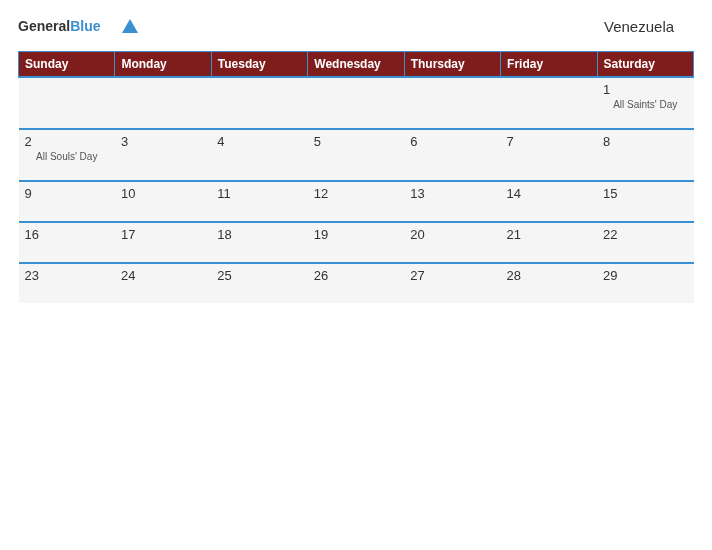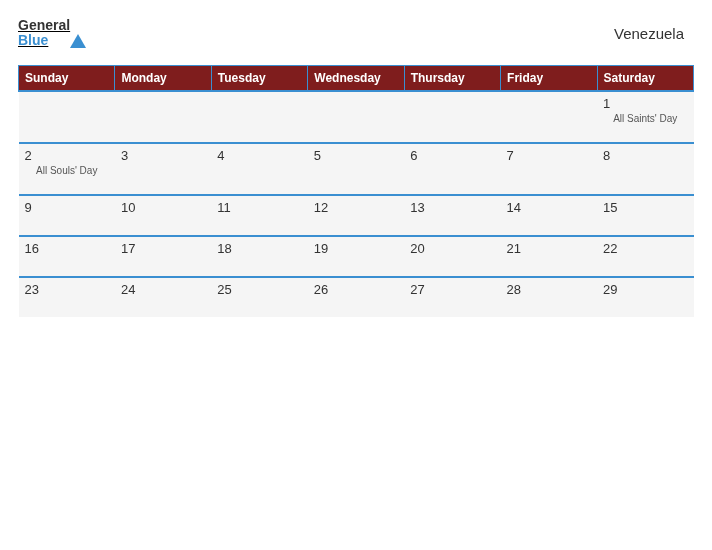--- a/index.html
+++ b/index.html
@@ -20,24 +20,22 @@
     }
     .header {
       display: flex;
       align-items: center;
       justify-content: space-between;
       margin-bottom: 10px;
       padding-bottom: 6px;
     }
     .logo {
       display: flex;
-      flex-direction: column;
       align-items: flex-start;
       line-height: 1.1;
-      text-decoration: underline;
     }
     .logo-general {
       font-size: 14px;
       font-weight: bold;
       color: #333;
     }
     .logo-blue {
       display: flex;
       align-items: center;
       gap: 20px;
@@ -58,21 +56,21 @@
     .calendar-title {
       font-size: 32px;
       font-weight: normal;
       color: #333;
       text-align: center;
       flex: 1;
     }
     .country {
       font-size: 15px;
       color: #333;
-      text-align: center;
+      text-align: left;
       min-width: 90px;
     }
     .calendar-grid {
       width: 100%;
       border-collapse: collapse;
     }
     .calendar-grid thead tr {
       background: #7f1d1d;
     }
     .calendar-grid thead th {

